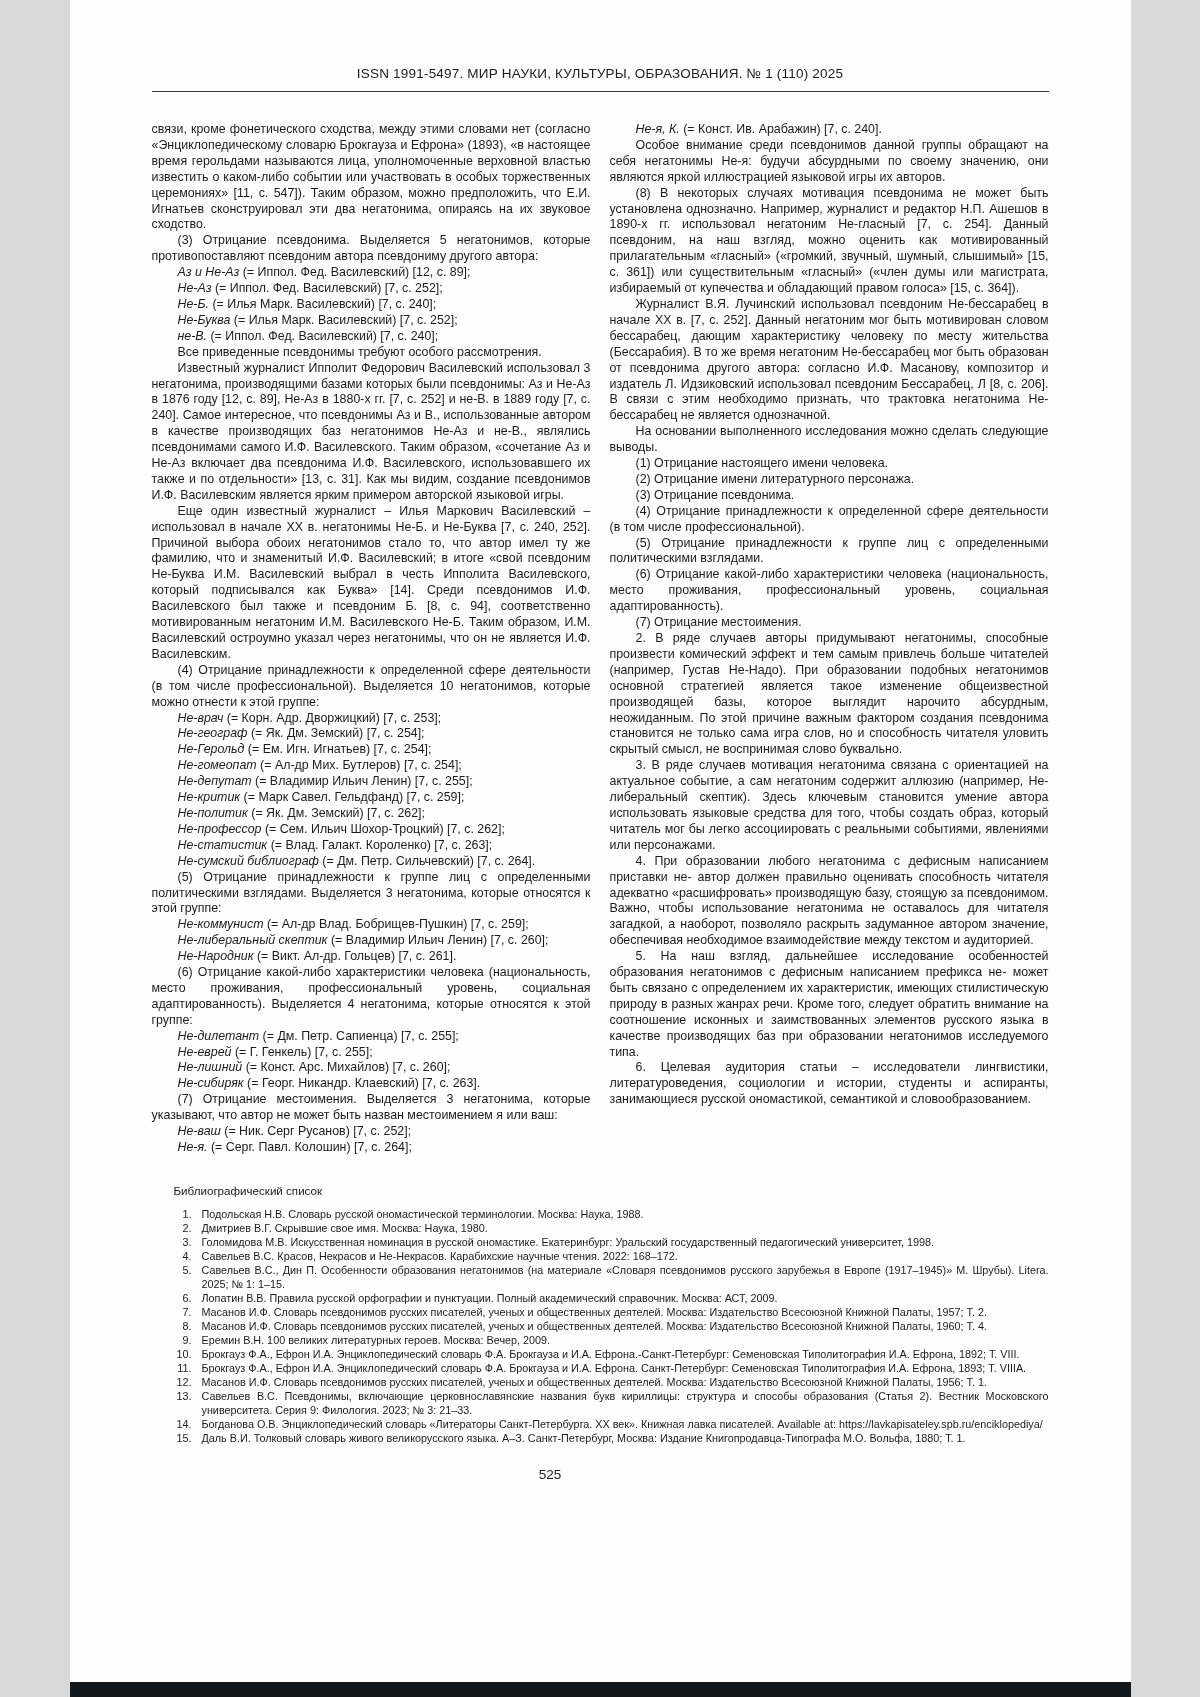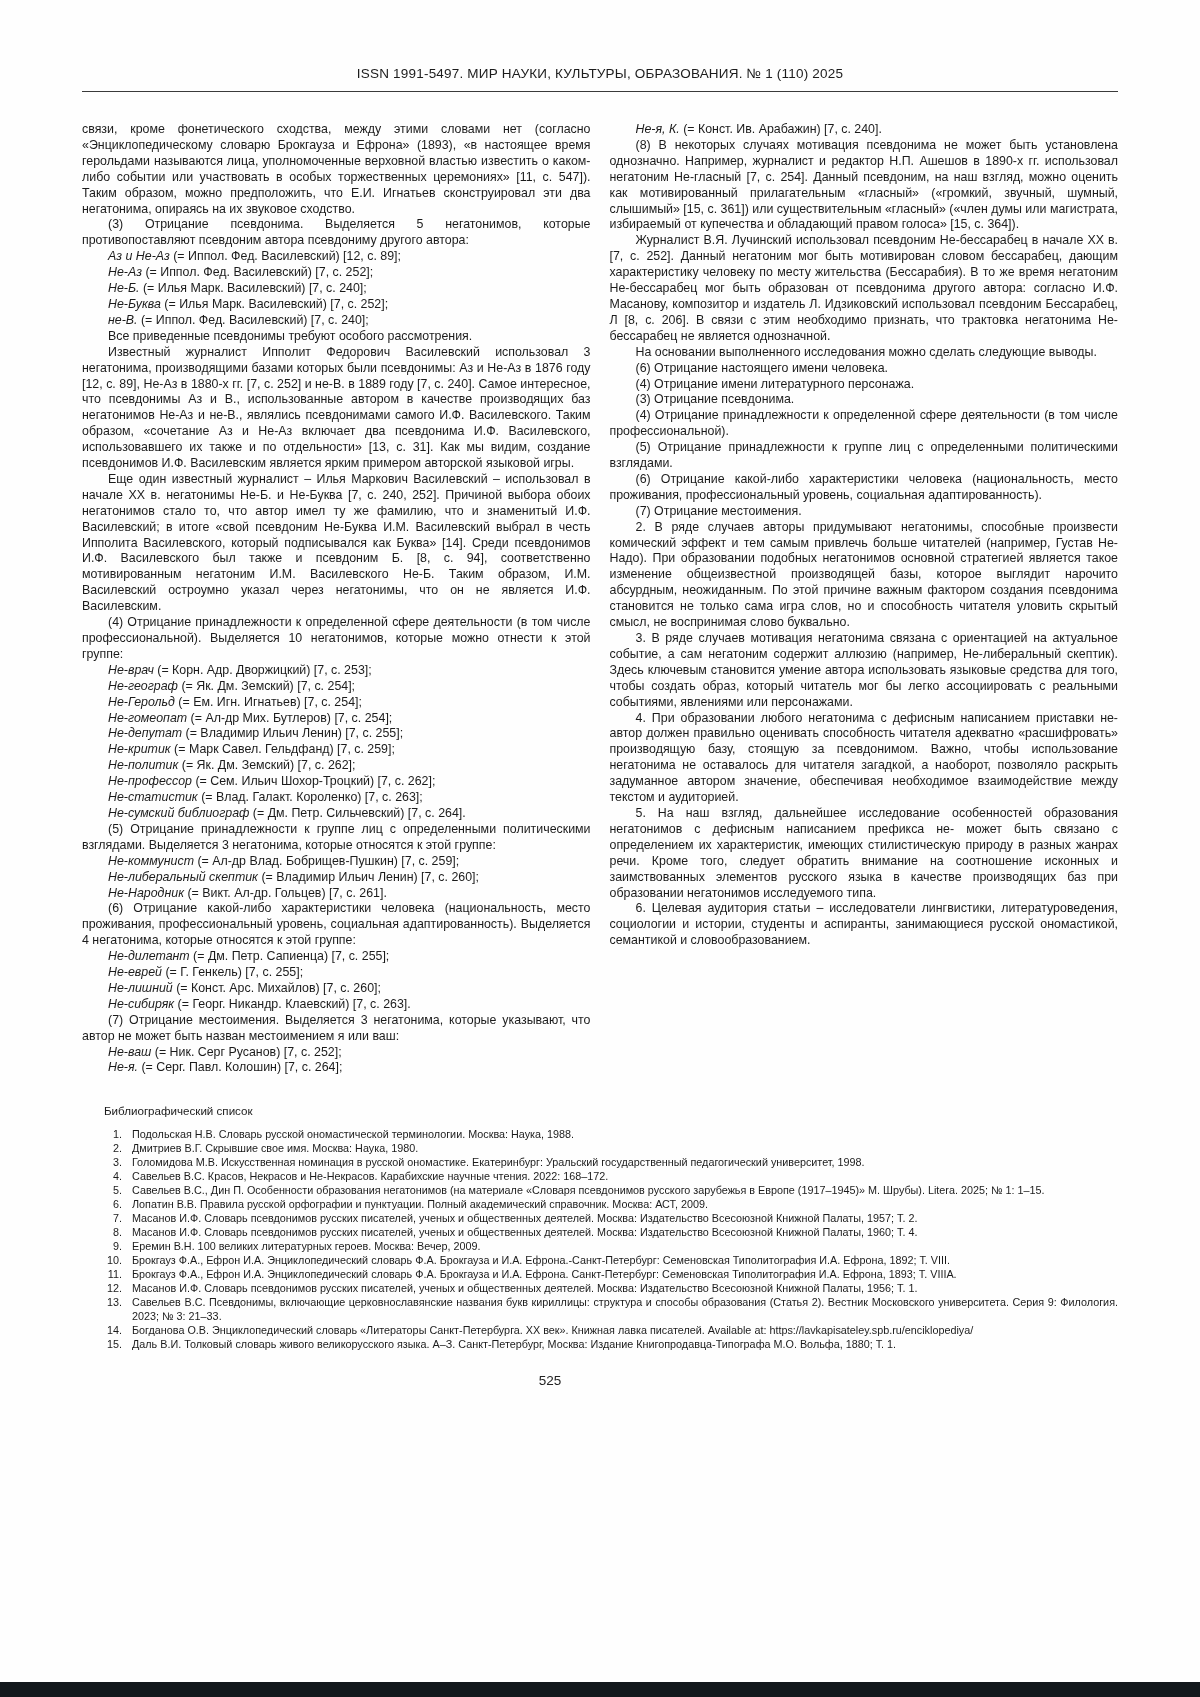--- a/index.html
+++ b/index.html
@@ -1,18 +1,18 @@
 <!DOCTYPE html>
 <html><head>
 <meta charset="utf-8">
 <style>
   html, body { margin: 0; padding: 0; background: #d9d9d9; }
   .page {
     position: relative;
-    width: 1200px;
+    width: 1061px;
     height: 1697px;
     margin: 0 auto;
     background: #fefefe;
     font-family: "Liberation Sans", sans-serif;
     color: #1b1b1b;
     overflow: hidden;
   }
   .journal-line {
     text-align: center;
     padding-top: 66px;
@@ -125,25 +125,26 @@
         <div class="para entry"><span class="it">Не-дилетант</span> (= Дм. Петр. Сапиенца) [7, с. 255];</div>
         <div class="para entry"><span class="it">Не-еврей</span> (= Г. Генкель) [7, с. 255];</div>
         <div class="para entry"><span class="it">Не-лишний</span> (= Конст. Арс. Михайлов) [7, с. 260];</div>
         <div class="para entry"><span class="it">Не-сибиряк</span> (= Георг. Никандр. Клаевский) [7, с. 263].</div>
         <div class="para indent">(7) Отрицание местоимения. Выделяется 3 негатонима, которые указывают, что автор не может быть назван местоимением я или ваш:</div>
         <div class="para entry"><span class="it">Не-ваш</span> (= Ник. Серг Русанов) [7, с. 252];</div>
         <div class="para entry"><span class="it">Не-я.</span> (= Серг. Павл. Колошин) [7, с. 264];</div>
       </div>
     <div class="col" id="col-right">
         <div class="para entry"><span class="it">Не-я, К.</span> (= Конст. Ив. Арабажин) [7, с. 240].</div>
+        <div class="para indent">Особое внимание среди псевдонимов данной группы обращают на себя негатонимы Не-я: будучи абсурдными по своему значению, они являются яркой иллюстрацией языковой игры их авторов.</div>
         <div class="para indent">(8) В некоторых случаях мотивация псевдонима не может быть установлена однозначно. Например, журналист и редактор Н.П. Ашешов в 1890-х гг. использовал негатоним Не-гласный [7, с. 254]. Данный псевдоним, на наш взгляд, можно оценить как мотивированный прилагательным «гласный» («громкий, звучный, шумный, слышимый» [15, с. 361]) или существительным «гласный» («член думы или магистрата, избираемый от купечества и обладающий правом голоса» [15, с. 364]).</div>
         <div class="para indent">Журналист В.Я. Лучинский использовал псевдоним Не-бессарабец в начале XX в. [7, с. 252]. Данный негатоним мог быть мотивирован словом бессарабец, дающим характеристику человеку по месту жительства (Бессарабия). В то же время негатоним Не-бессарабец мог быть образован от псевдонима другого автора: согласно И.Ф. Масанову, композитор и издатель Л. Идзиковский использовал псевдоним Бессарабец, Л [8, с. 206]. В связи с этим необходимо признать, что трактовка негатонима Не-бессарабец не является однозначной.</div>
         <div class="para indent">На основании выполненного исследования можно сделать следующие выводы.</div>
-        <div class="para indent">(6) Отрицание настоящего имени человека.</div>
-        <div class="para indent">(4) Отрицание имени литературного персонажа.</div>
+        <div class="para indent">(1) Отрицание настоящего имени человека.</div>
+        <div class="para indent">(2) Отрицание имени литературного персонажа.</div>
         <div class="para indent">(3) Отрицание псевдонима.</div>
         <div class="para indent">(4) Отрицание принадлежности к определенной сфере деятельности (в том числе профессиональной).</div>
         <div class="para indent">(5) Отрицание принадлежности к группе лиц с определенными политическими взглядами.</div>
         <div class="para indent">(6) Отрицание какой-либо характеристики человека (национальность, место проживания, профессиональный уровень, социальная адаптированность).</div>
         <div class="para indent">(7) Отрицание местоимения.</div>
         <div class="para indent">2. В ряде случаев авторы придумывают негатонимы, способные произвести комический эффект и тем самым привлечь больше читателей (например, Густав Не-Надо). При образовании подобных негатонимов основной стратегией является такое изменение общеизвестной производящей базы, которое выглядит нарочито абсурдным, неожиданным. По этой причине важным фактором создания псевдонима становится не только сама игра слов, но и способность читателя уловить скрытый смысл, не воспринимая слово буквально.</div>
         <div class="para indent">3. В ряде случаев мотивация негатонима связана с ориентацией на актуальное событие, а сам негатоним содержит аллюзию (например, Не-либеральный скептик). Здесь ключевым становится умение автора использовать языковые средства для того, чтобы создать образ, который читатель мог бы легко ассоциировать с реальными событиями, явлениями или персонажами.</div>
         <div class="para indent">4. При образовании любого негатонима с дефисным написанием приставки не- автор должен правильно оценивать способность читателя адекватно «расшифровать» производящую базу, стоящую за псевдонимом. Важно, чтобы использование негатонима не оставалось для читателя загадкой, а наоборот, позволяло раскрыть задуманное автором значение, обеспечивая необходимое взаимодействие между текстом и аудиторией.</div>
         <div class="para indent">5. На наш взгляд, дальнейшее исследование особенностей образования негатонимов с дефисным написанием префикса не- может быть связано с определением их характеристик, имеющих стилистическую природу в разных жанрах речи. Кроме того, следует обратить внимание на соотношение исконных и заимствованных элементов русского языка в качестве производящих баз при образовании негатонимов исследуемого типа.</div>
         <div class="para indent">6. Целевая аудитория статьи – исследователи лингвистики, литературоведения, социологии и истории, студенты и аспиранты, занимающиеся русской ономастикой, семантикой и словообразованием.</div>

